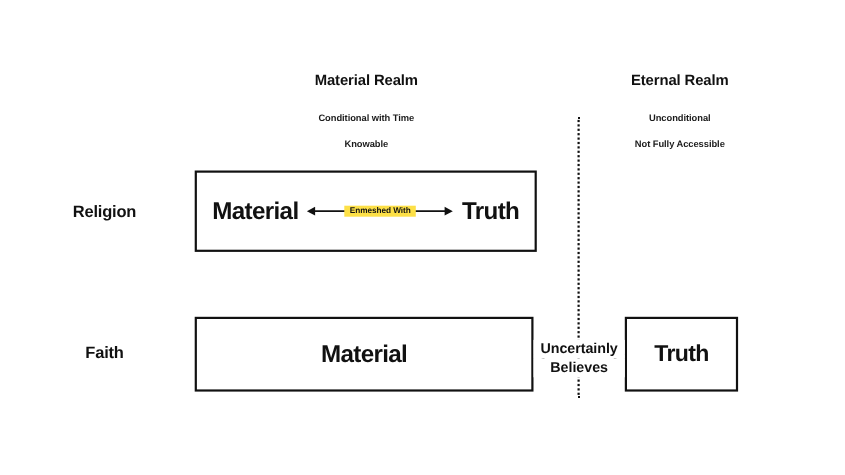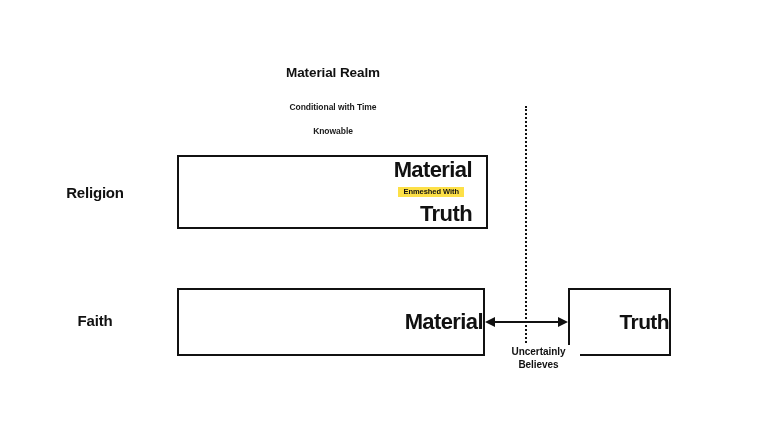--- a/index.html
+++ b/index.html
@@ -77,23 +77,22 @@
   }
   #faith-truth-box {
     left: 568px; top: 288px; width: 103px; height: 68px;
   }
 
   
   .box-inner {
     position: absolute;
     left: 0; right: 0; top: 0; bottom: 0;
     display: flex;
-    align-items: flex-end;
+    align-items: center;
     justify-content: center;
-    flex-direction: column;
   }
   #religion-box .box-inner {
     justify-content: space-between;
     padding: 0 14px;
     box-sizing: border-box;
   }
   .box-term {
     font-size: 22px;
     font-weight: 700;
     letter-spacing: -0.6px;
@@ -154,49 +153,53 @@
     height: 32px;
   }
   #uncertainly-connector .arrow-svg {
     position: absolute;
     left: 0; top: 0;
     width: 83px;
     height: 32px;
   }
   #uncertainly-label {
     position: absolute;
-    left: 12px;
+    left: 0;
     top: 3px;
     width: 83px;
     text-align: center;
     z-index: 2;
-    font-size: 10px;
+    font-size: 13px;
     font-weight: 700;
     color: #111111;
     line-height: 1.3;
     letter-spacing: -0.05px;
-    margin-top: 36px;
   }
   #uncertainly-label span {
     display: block;
     background: #ffffff;
     padding: 0 1px;
   }
 </style>
 </head>
 <body>
 
 <div id="canvas">
 
   <div class="realm-header" id="material-realm-header">
     <div class="realm-title">Material Realm</div>
     <div class="realm-sub">Conditional with Time</div>
     <div class="realm-sub second">Knowable</div>
   </div>
 
+  <div class="realm-header" id="eternal-realm-header">
+    <div class="realm-title">Eternal Realm</div>
+    <div class="realm-sub">Unconditional</div>
+    <div class="realm-sub second">Not Fully Accessible</div>
+  </div>
 
   <div id="realm-divider"></div>
 
   <div class="row-label" id="row-label-religion">Religion</div>
 
   <div class="row-label" id="row-label-faith">Faith</div>
 
   <div class="box" id="religion-box">
     <div class="box-inner">
       <div class="box-term">Material</div>

